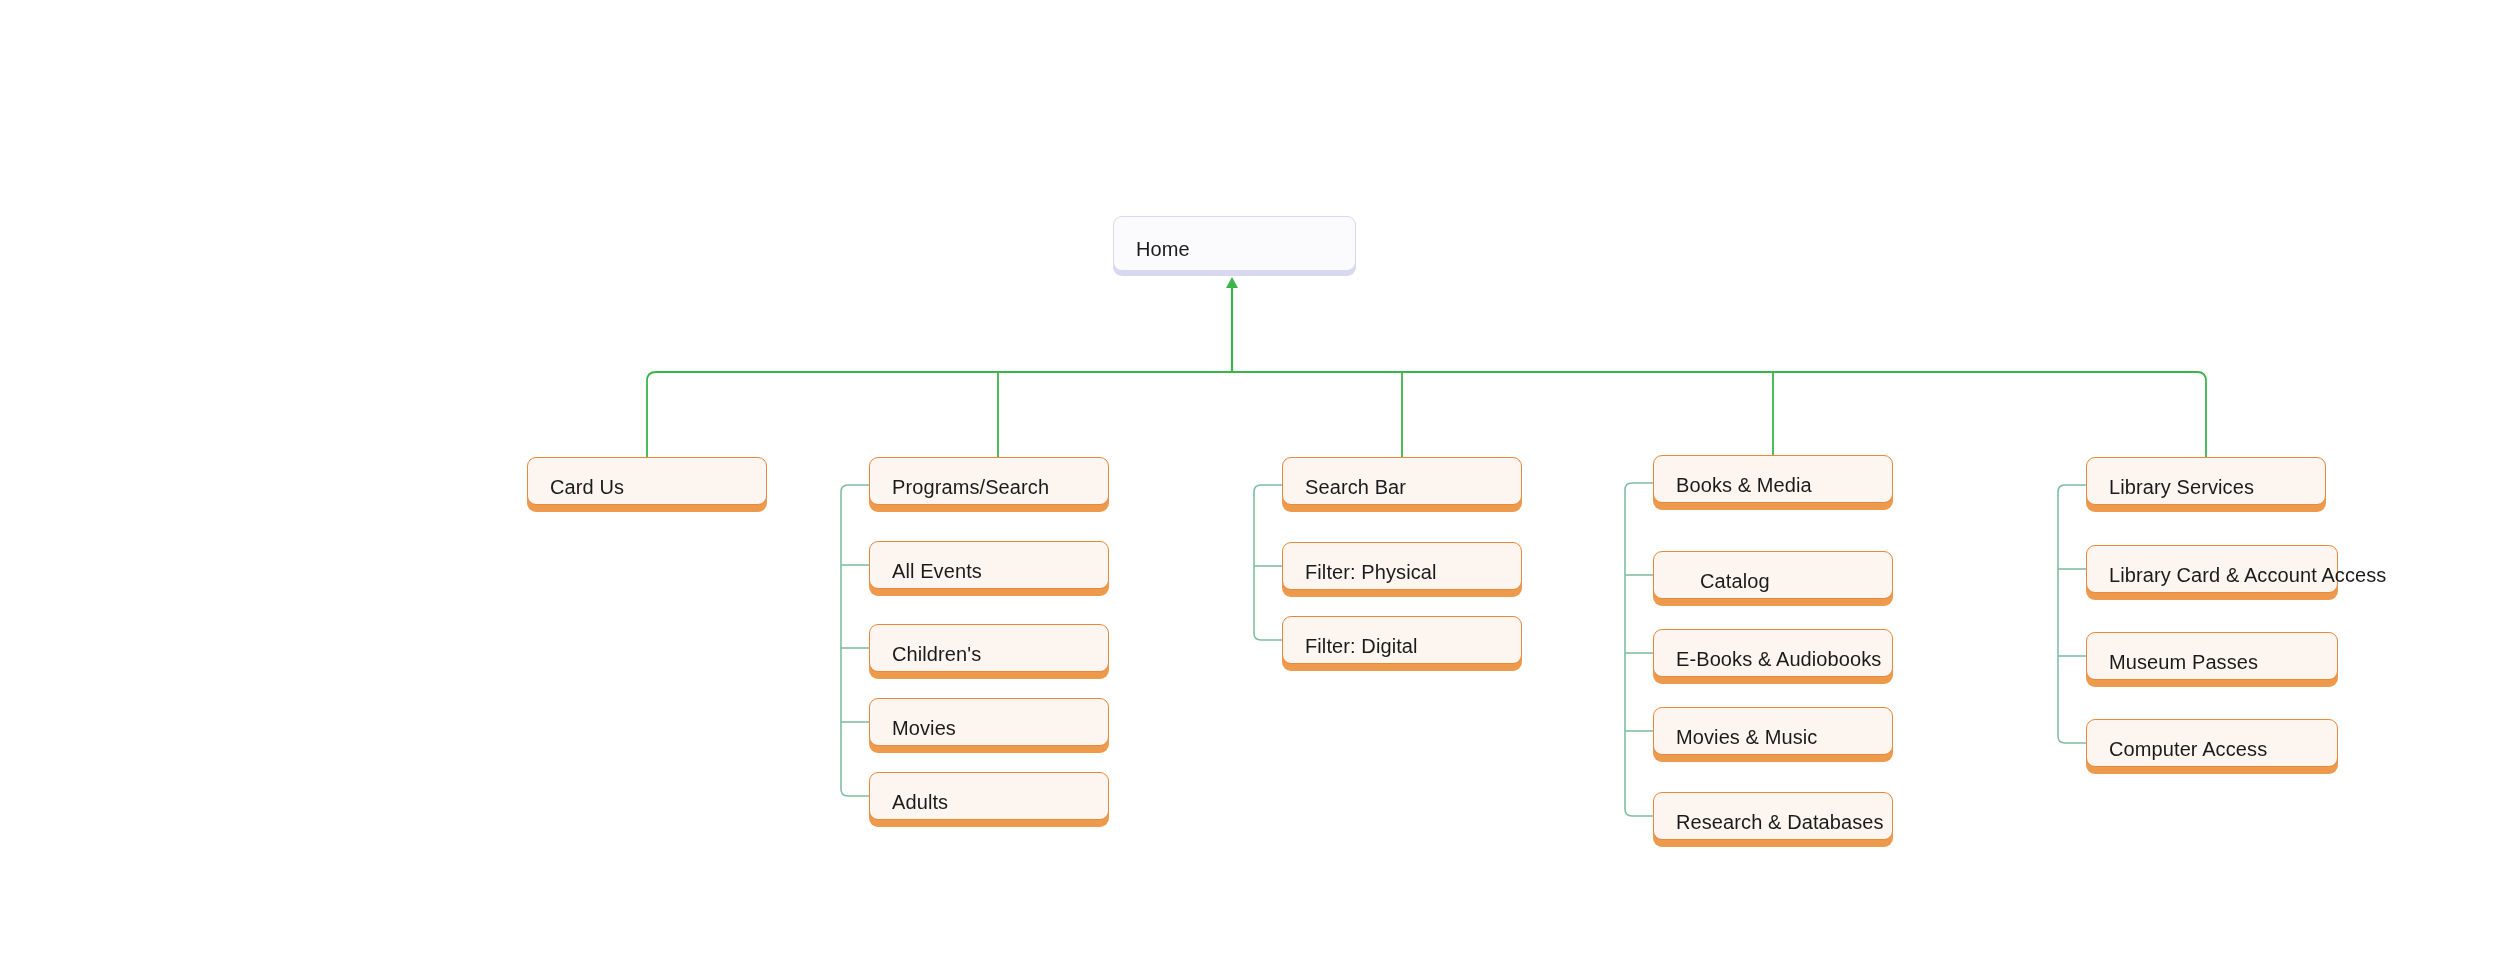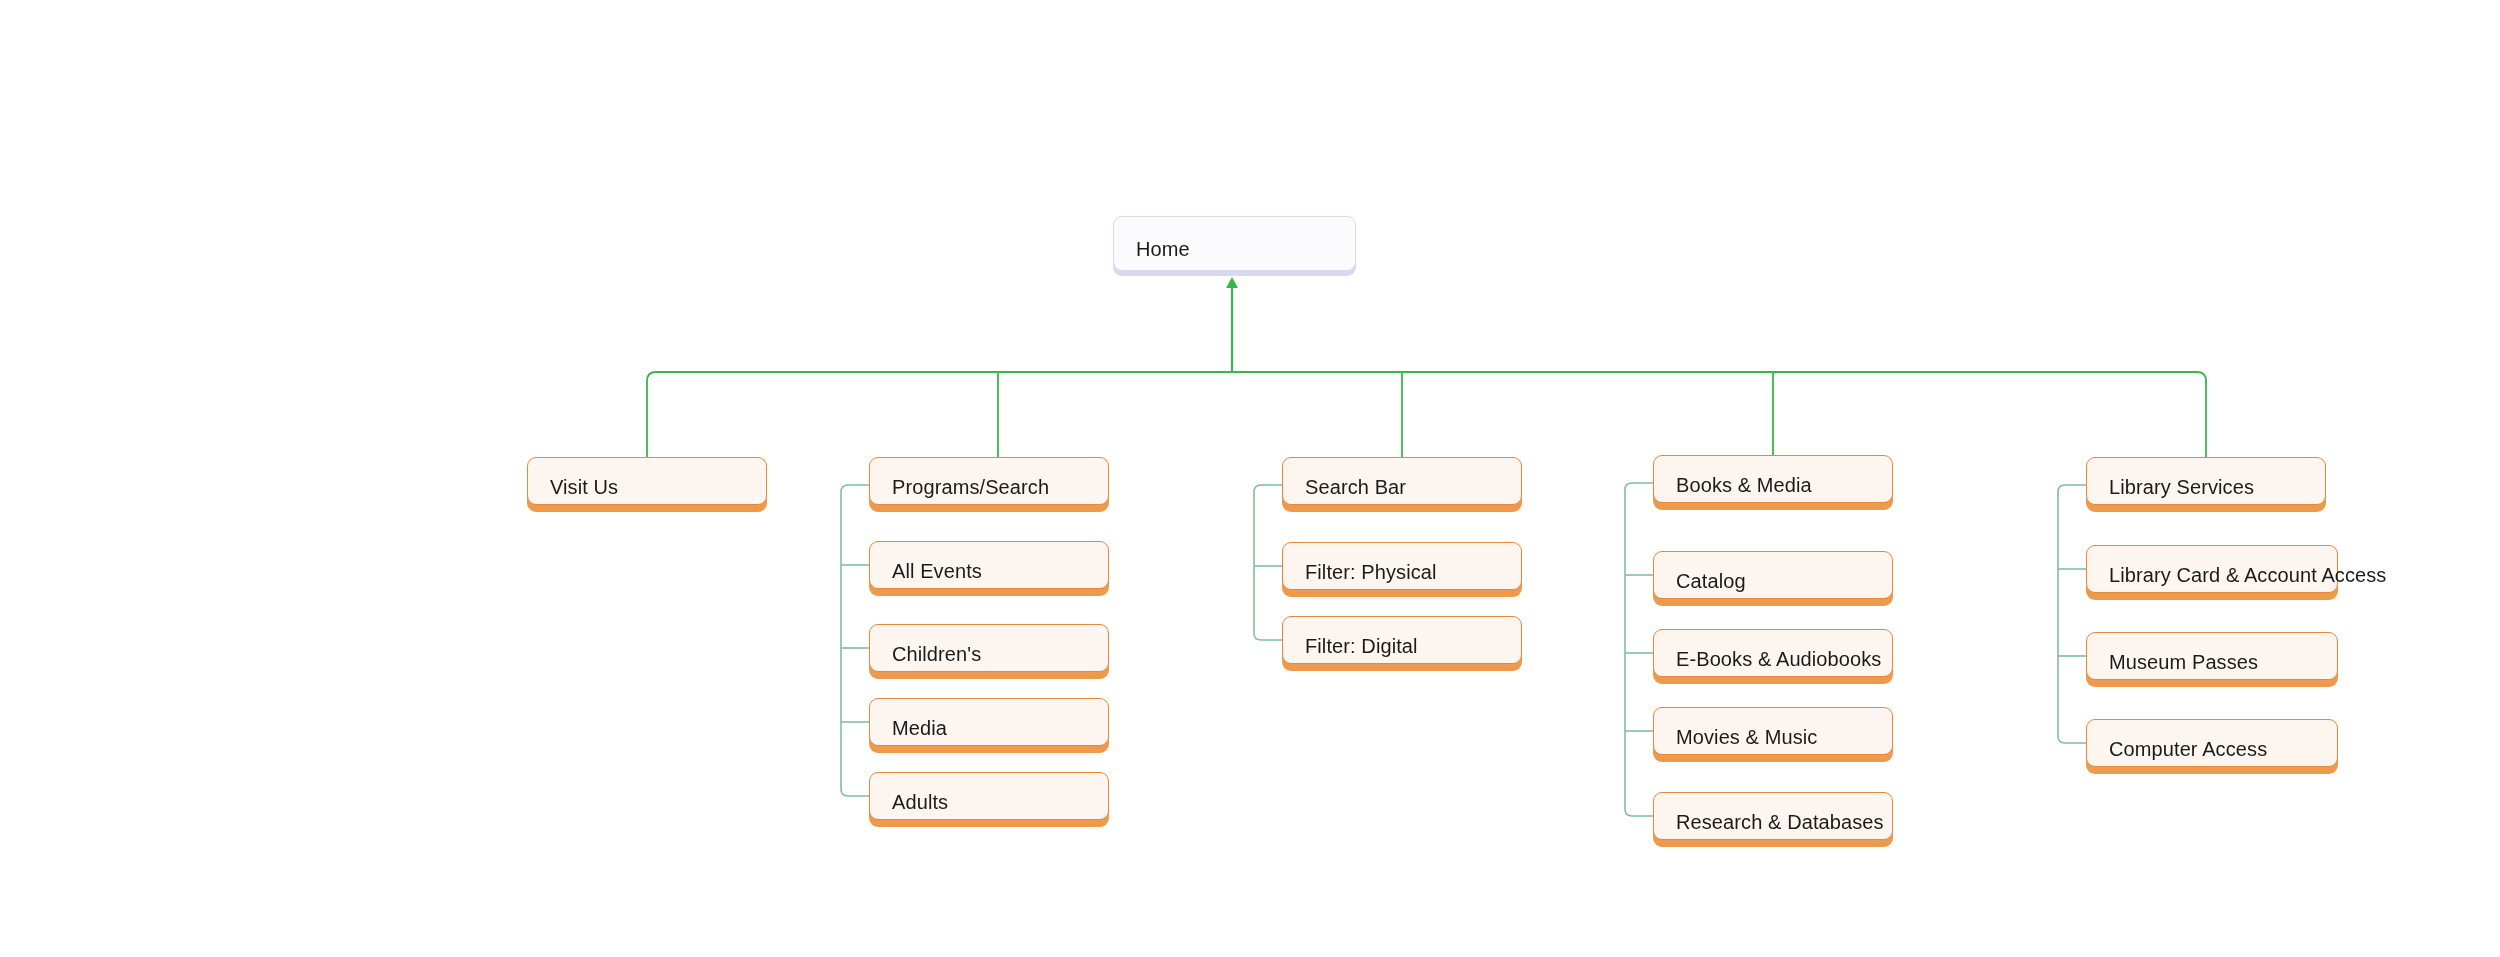--- a/index.html
+++ b/index.html
@@ -61,50 +61,50 @@
       <path d="M 1625 653 L 1653 653" fill="none" stroke="#7FBFA0" stroke-width="1.6" stroke-linecap="butt" stroke-linejoin="round"></path>
       <path d="M 1625 731 L 1653 731" fill="none" stroke="#7FBFA0" stroke-width="1.6" stroke-linecap="butt" stroke-linejoin="round"></path>
       <path d="M 2086 485 L 2065 485 Q 2058 485 2058 492 L 2058 736 Q 2058 743 2065 743 L 2086 743" fill="none" stroke="#7FBFA0" stroke-width="1.6" stroke-linecap="butt" stroke-linejoin="round"></path>
       <path d="M 2058 569 L 2086 569" fill="none" stroke="#7FBFA0" stroke-width="1.6" stroke-linecap="butt" stroke-linejoin="round"></path>
       <path d="M 2058 656 L 2086 656" fill="none" stroke="#7FBFA0" stroke-width="1.6" stroke-linecap="butt" stroke-linejoin="round"></path>
     </svg>
 <div class="node root" style="left: 1113px; top: 216px; width: 243px; height: 55px;">
       <span class="label">Home</span>
     </div>
     <div class="node branch" style="left: 527px; top: 457px; width: 240px; height: 48px;">
-      <span class="label">Visit Us</span>
+      <span class="label">Card Us</span>
     </div>
     <div class="node branch" style="left: 869px; top: 457px; width: 240px; height: 48px;">
       <span class="label">Programs/Search</span>
     </div>
     <div class="node branch" style="left: 869px; top: 541px; width: 240px; height: 48px;">
       <span class="label">All Events</span>
     </div>
     <div class="node branch" style="left: 869px; top: 624px; width: 240px; height: 48px;">
       <span class="label">Children's</span>
     </div>
     <div class="node branch" style="left: 869px; top: 698px; width: 240px; height: 48px;">
-      <span class="label">Media</span>
+      <span class="label">Movies</span>
     </div>
     <div class="node branch" style="left: 869px; top: 772px; width: 240px; height: 48px;">
       <span class="label">Adults</span>
     </div>
     <div class="node branch" style="left: 1282px; top: 457px; width: 240px; height: 48px;">
       <span class="label">Search Bar</span>
     </div>
     <div class="node branch" style="left: 1282px; top: 542px; width: 240px; height: 48px;">
       <span class="label">Filter: Physical</span>
     </div>
     <div class="node branch" style="left: 1282px; top: 616px; width: 240px; height: 48px;">
       <span class="label">Filter: Digital</span>
     </div>
     <div class="node branch" style="left: 1653px; top: 455px; width: 240px; height: 48px;">
       <span class="label">Books &amp; Media</span>
     </div>
-    <div class="node branch" style="left: 1653px; top: 551px; width: 240px; height: 48px;">
+    <div class="node branch" style="left: 1653px; top: 551px; width: 240px; height: 48px; padding-left: 24px;">
       <span class="label">Catalog</span>
     </div>
     <div class="node branch" style="left: 1653px; top: 629px; width: 240px; height: 48px;">
       <span class="label">E-Books &amp; Audiobooks</span>
     </div>
     <div class="node branch" style="left: 1653px; top: 707px; width: 240px; height: 48px;">
       <span class="label">Movies &amp; Music</span>
     </div>
     <div class="node branch" style="left: 2086px; top: 457px; width: 240px; height: 48px;">
       <span class="label">Library Services</span>

